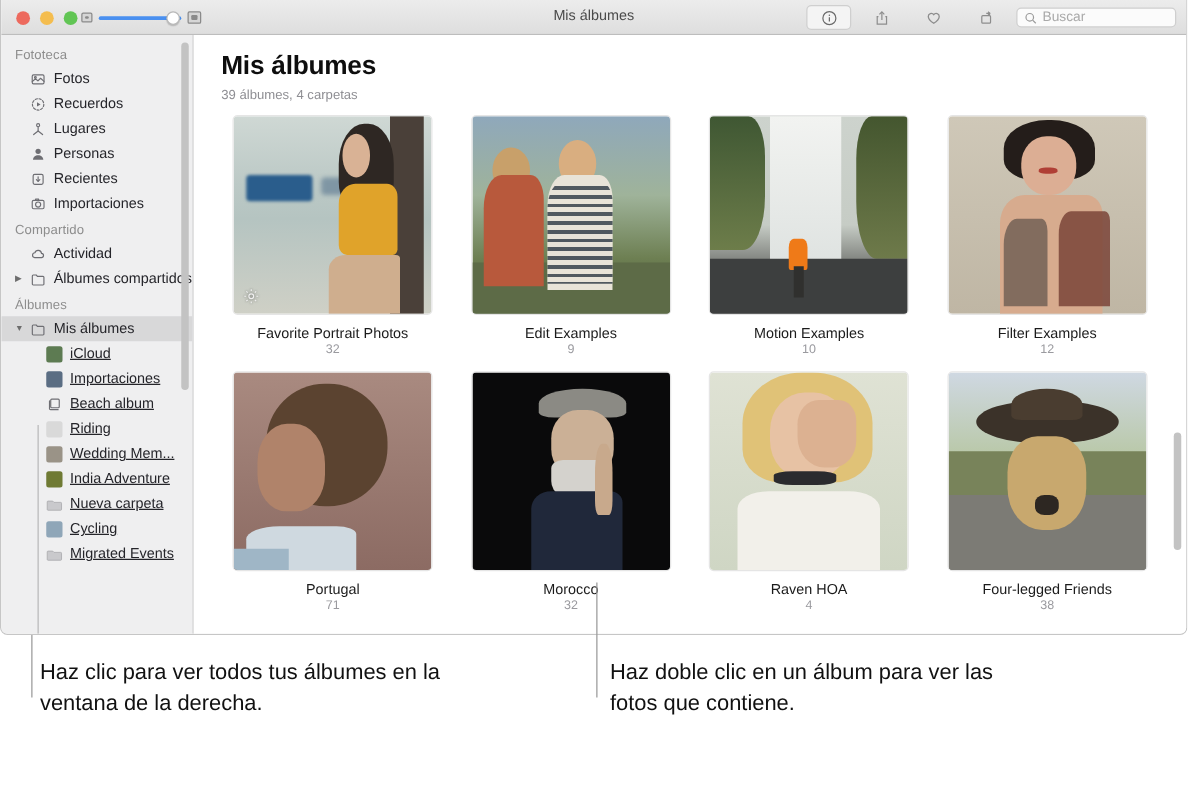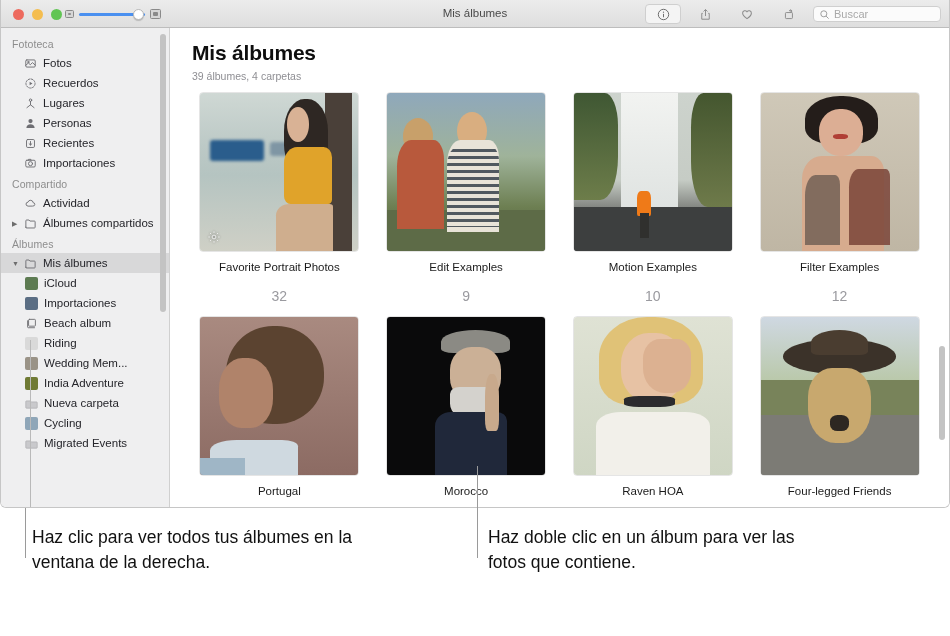--- a/index.html
+++ b/index.html
@@ -59,37 +59,37 @@
     display: flex; align-items: center; gap: 4px; padding: 0 5px;
   }
   #search-ph { font-size: 11px; color: #a9a9a9; }
 
   
   #body { position: absolute; left: 0; top: 28px; right: 0; bottom: 0; display: flex; }
 
   
   #sidebar {
     position: relative;
-    width: 169px; height: 100%;
+    width: 154px; height: 100%;
     background: #efeff0;
     border-right: 1px solid #d0d0d0;
     overflow: hidden;
     padding-top: 5px;
   }
   .sb-group { font-size: 10.5px; color: #8d8d8d; padding: 5px 0 3px 11px; letter-spacing: .1px; }
   .sb-row {
     position: relative; display: flex; align-items: center;
     height: 20px; padding-left: 11px; font-size: 11.5px; color: #25252a;
     white-space: nowrap;
   }
   .sb-row.selected { background: #d8d8d9; }
   .sb-row .disc { width: 10px; flex: 0 0 10px; color: #6d6d6d; font-size: 7px; line-height: 1; }
   .sb-row .ico { width: 17px; flex: 0 0 17px; display: flex; align-items: center; justify-content: center; color: #6e6e73; }
   .sb-row .lbl { padding-left: 4px; }
-  .sb-row.child { padding-left: 22px; }
+  .sb-row.child { padding-left: 34px; text-decoration: underline; }
   .sb-row.child .thumb { width: 13px; height: 13px; flex: 0 0 13px; border-radius: 2px; }
   #sb-tree-line { position: absolute; left: 29px; top: 312px; width: 1px; height: 190px; background: #b9b9b9; }
 
   
   #sb-scroll { position: absolute; right: 3px; top: 6px; width: 6px; height: 278px; border-radius: 3px; background: #c3c3c3; }
 
   
   #main { position: relative; flex: 1; background: #fff; overflow: hidden; }
   #main-head { padding: 13px 0 0 22px; }
   #page-title { font-size: 21px; font-weight: bold; color: #0e0e0e; letter-spacing: -.2px; }
@@ -103,21 +103,21 @@
     border-radius: 4px; overflow: hidden;
     border: 1px solid rgba(0,0,0,.1);
   }
   .tile .scene { position: absolute; inset: 0; }
   .badge-gear {
     position: absolute; left: 7px; bottom: 7px;
     width: 14px; height: 14px; color: #f0f0f0;
     filter: drop-shadow(0 0 1px rgba(0,0,0,.5));
   }
   .cap { font-size: 11.5px; color: #1b1b1b; margin-top: 9px; text-align: center; }
-  .cnt { font-size: 14px; color: #9a9a9f; margin-top: 15px; }
+  .cnt { font-size: 10px; color: #9a9a9f; margin-top: 1px; }
 
   #main-scroll { position: absolute; right: 4px; top: 318px; width: 6px; height: 94px; border-radius: 3px; background: #c3c3c3; }
 
   
   .leader { position: absolute; width: 1px; background: #9a9a9a; }
   .callout { position: absolute; font-size: 17.5px; line-height: 25px; color: #111; }
 </style>
 </head>
 <body>
 

